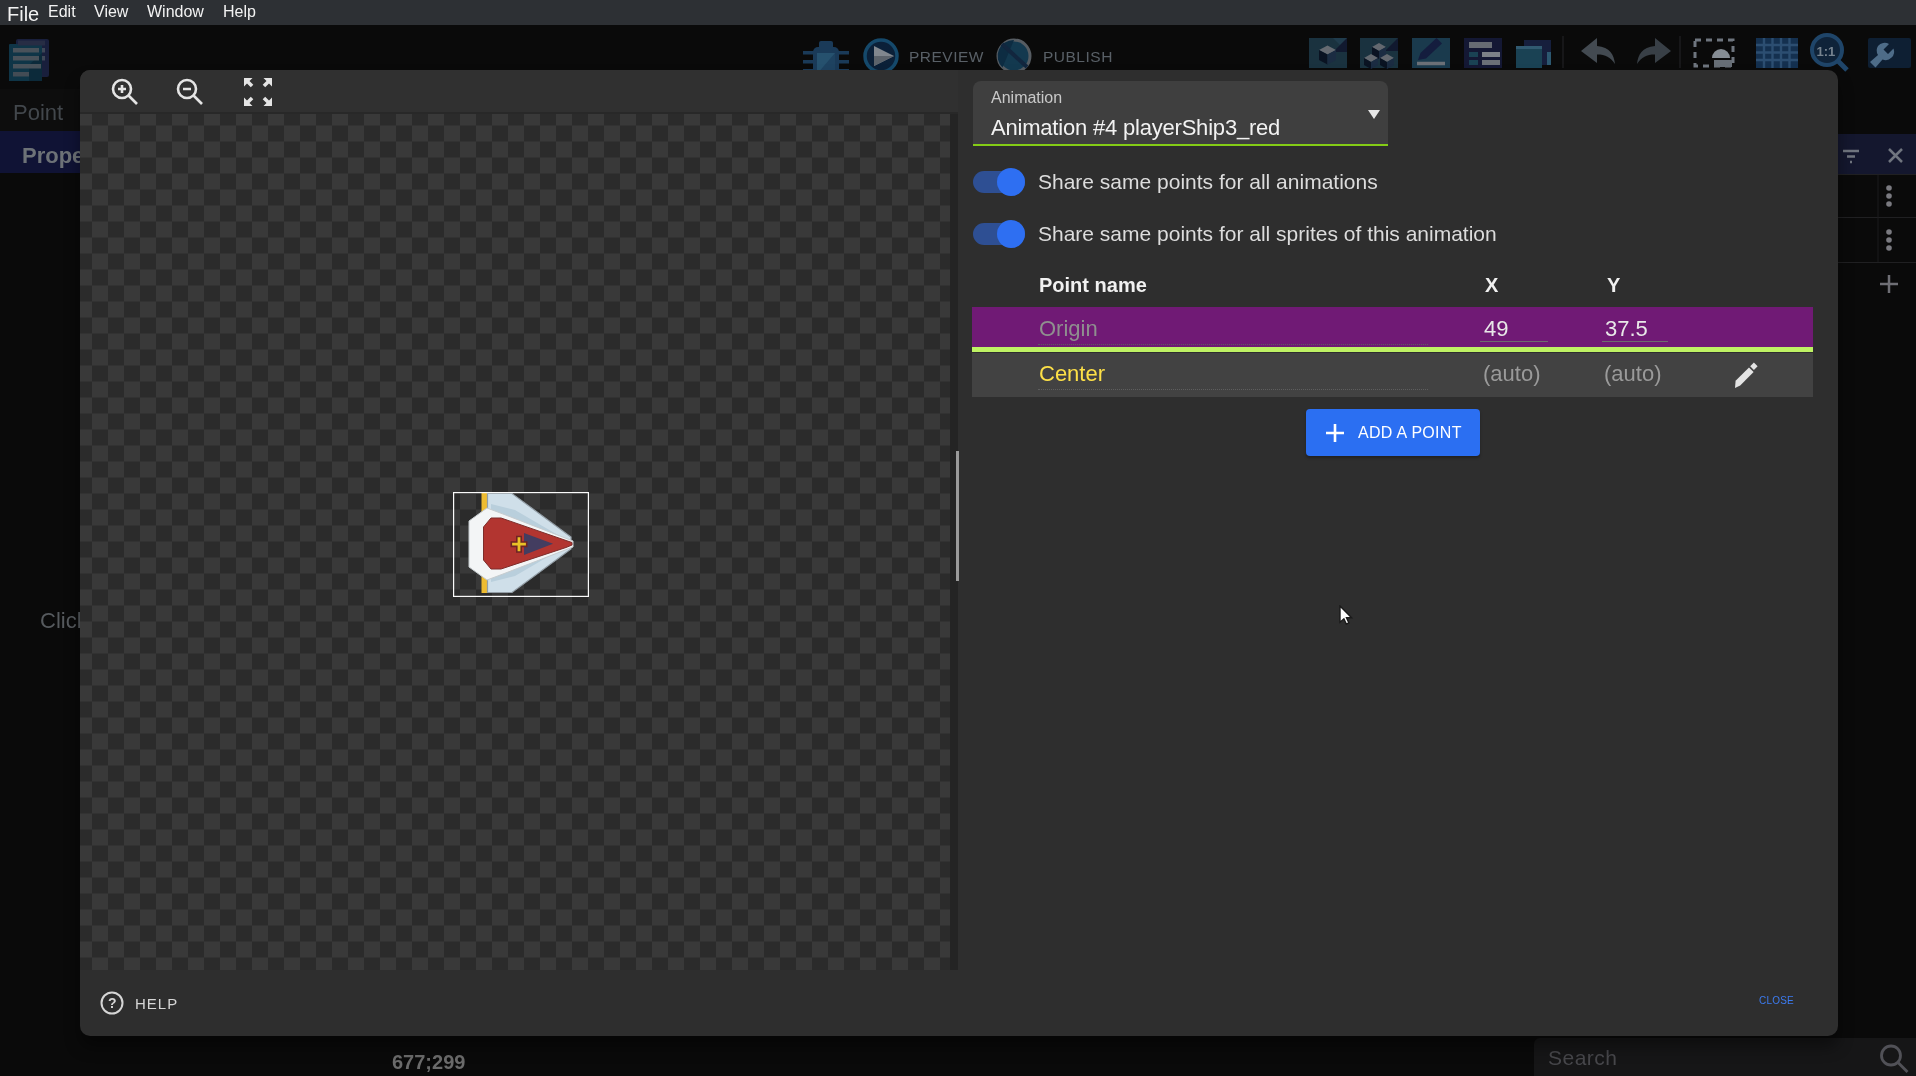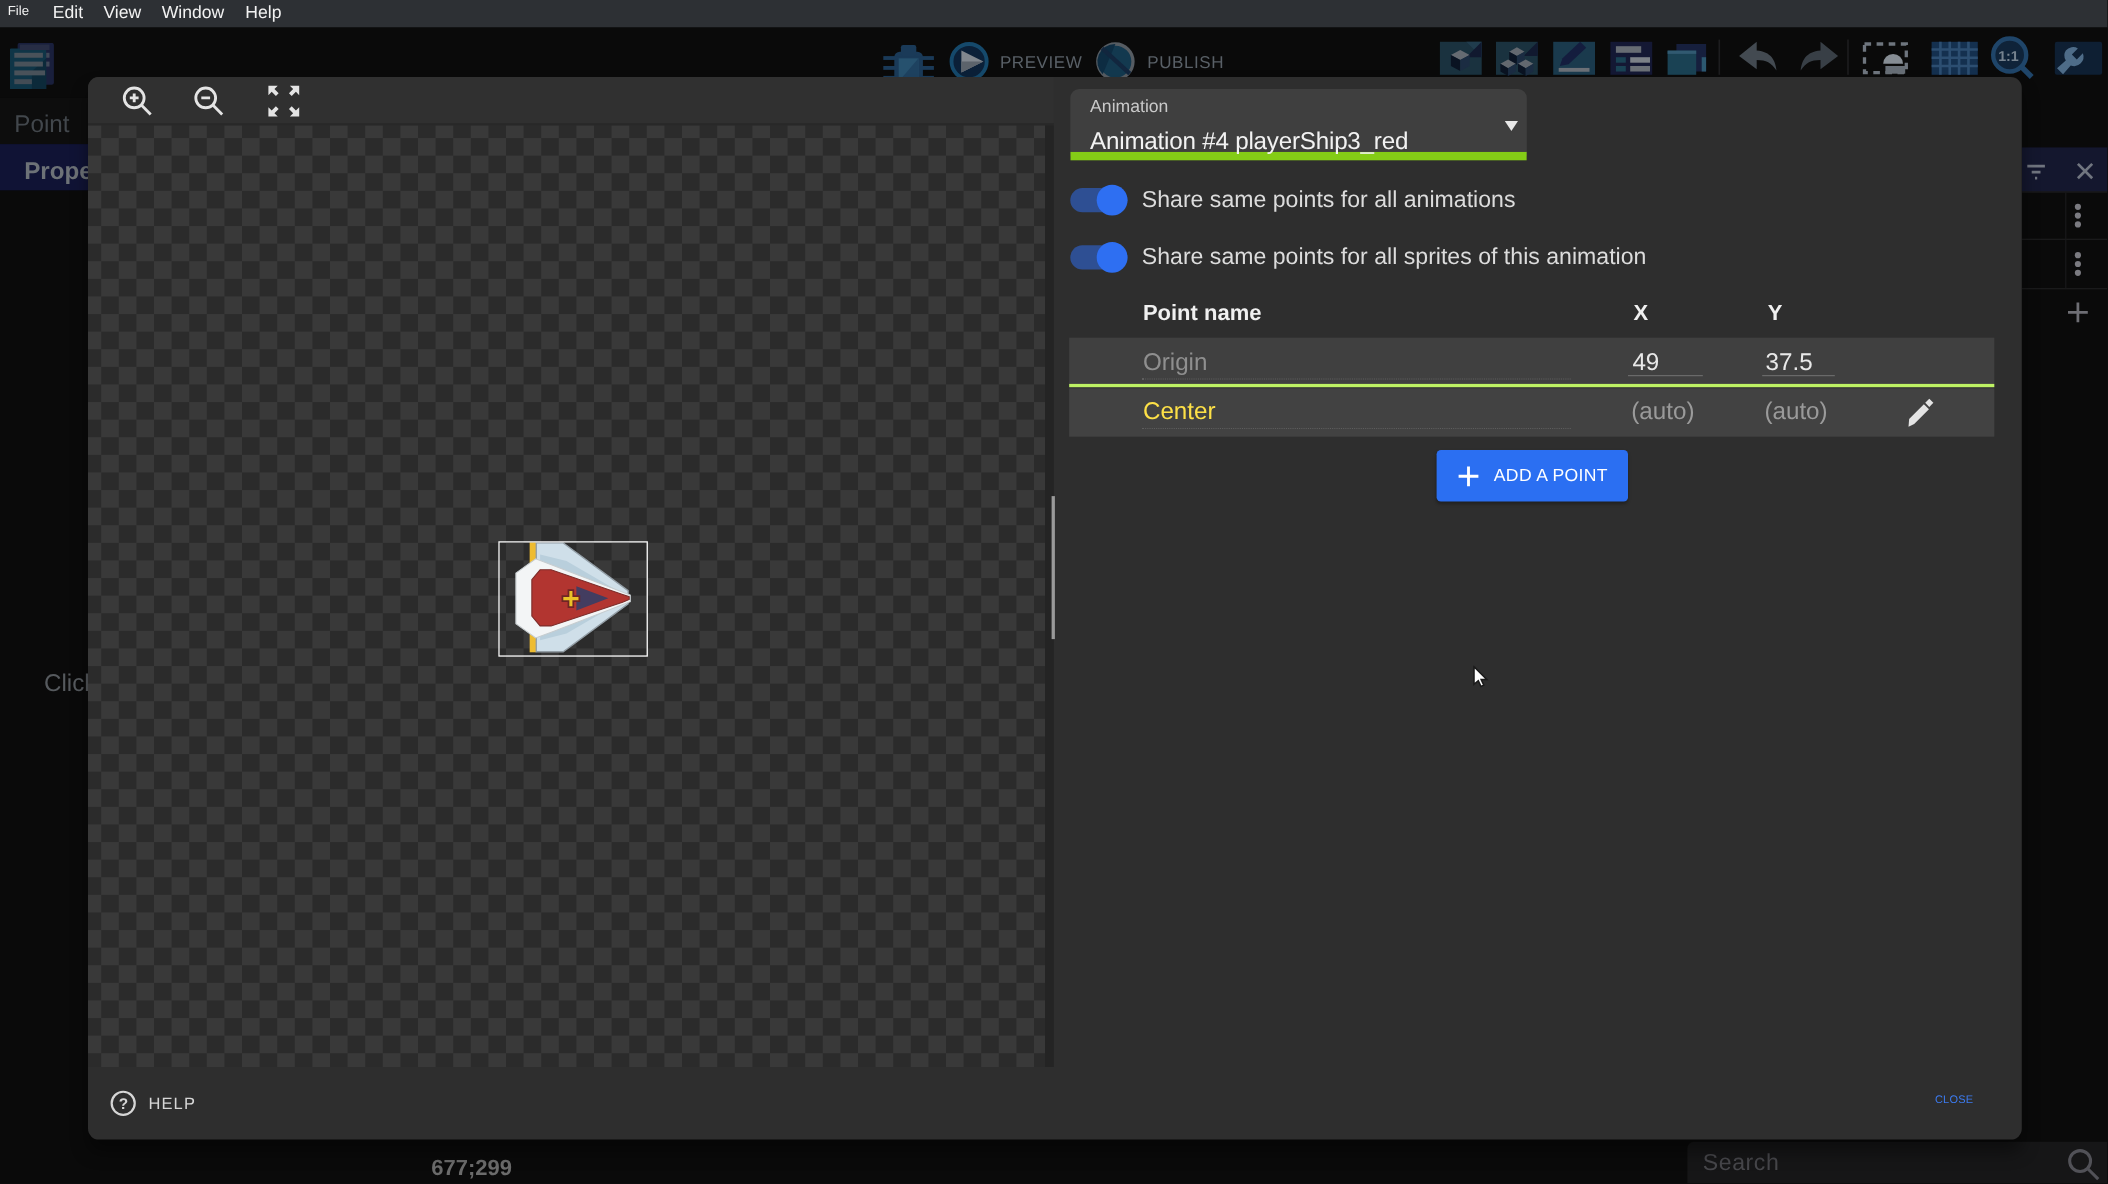--- a/index.html
+++ b/index.html
@@ -6,21 +6,21 @@
   html,body { width:1916px; height:1076px; background:#0a0a0a; overflow:hidden;
     font-family:"Liberation Sans", sans-serif; }
   #root { position:relative; width:1916px; height:1076px; overflow:hidden; }
   .abs { position:absolute; }
 </style>
 </head>
 <body>
 <div id="root">
 
   <div class="abs" id="menubar" style="left:0;top:0;width:1916px;height:25px;background:#2d3034;">
-    <span class="abs" style="left:7px;top:3px;color:#f2f2f2;font-size:12px;">File</span>
+    <span class="abs" style="left:7px;top:3px;color:#f2f2f2;font-size:20px;">File</span>
     <span class="abs" style="left:48px;top:3px;color:#f2f2f2;font-size:16px;">Edit</span>
     <span class="abs" style="left:94px;top:3px;color:#f2f2f2;font-size:16px;">View</span>
     <span class="abs" style="left:147px;top:3px;color:#f2f2f2;font-size:16px;">Window</span>
     <span class="abs" style="left:223px;top:3px;color:#f2f2f2;font-size:16px;">Help</span>
   </div>
 
   <div class="abs" id="behind" style="left:0;top:25px;width:1916px;height:1051px;background:#0a0a0a;">
 
     <svg class="abs" style="left:9px;top:14px;" width="40" height="42" viewBox="0 0 40 42">
       <rect x="7" y="0" width="33" height="38" rx="2" fill="#191f3c"></rect>
@@ -195,37 +195,37 @@
       </g>
       <path d="M38 12 L62 18 L110 46 L38 29 Z" fill="#b9cfdc"></path>
       <path d="M38 90 L62 84 L110 56 L38 73 Z" fill="#b9cfdc"></path>
       <path d="M16 29 L34 16 L50 22 L120 49 L120 55 L50 82 L34 88 L16 75 Z" fill="#f3f5f6" stroke="#c6cccf" stroke-width="1"></path>
       <path d="M30.5 35 L38 26 L48 26 L113 48.5 L119 50.5 L119 53 L113 55.5 L48 77 L38 77 L30.5 68 Z" fill="#b23530" stroke="#7d2d2a" stroke-width="1"></path>
       <path d="M71 41 L100 51.8 L71 63 Z" fill="#433d60"></path>
       <path d="M63.8 44.5 h4.4 v5.5 h5.5 v4.4 h-5.5 v5.6 h-4.4 v-5.6 h-5.5 v-4.4 h5.5 z" fill="#e9c227" stroke="#6e2524" stroke-width="1.6"></path>
       <rect x="0.5" y="0.5" width="135" height="104" fill="none" stroke="#fbfbfb" stroke-width="1.4"></rect>
     </svg>
 
-    <div class="abs" style="left:893px;top:11px;width:415px;height:65px;background:#3f3f3f;border-radius:8px 8px 0 0;border-bottom:8px solid #84cc16;">
+    <div class="abs" style="left:893px;top:11px;width:415px;height:65px;background:#3f3f3f;border-radius:8px 8px 0 0;border-bottom:2px solid #84cc16;">
       <span class="abs" style="left:18px;top:8px;font-size:16px;color:#c9c9c9;">Animation</span>
       <span class="abs" style="left:18px;top:34px;font-size:22px;letter-spacing:-0.2px;color:#f2f2f2;">Animation #4 playerShip3_red</span>
       <div class="abs" style="right:8px;top:29px;width:0;height:0;border-left:6px solid transparent;border-right:6px solid transparent;border-top:9.5px solid #e8e8e8;"></div>
     </div>
 
     <div class="abs" style="left:893px;top:101px;width:52px;height:22px;border-radius:11px;background:#2e4f93;"></div>
     <div class="abs" style="left:917px;top:98px;width:28px;height:28px;border-radius:50%;background:#2e6ff2;"></div>
     <span class="abs" style="left:958px;top:100px;font-size:21px;color:#dcdcdc;">Share same points for all animations</span>
     <div class="abs" style="left:893px;top:153px;width:52px;height:22px;border-radius:11px;background:#2e4f93;"></div>
     <div class="abs" style="left:917px;top:150px;width:28px;height:28px;border-radius:50%;background:#2e6ff2;"></div>
     <span class="abs" style="left:958px;top:152px;font-size:21px;color:#dcdcdc;">Share same points for all sprites of this animation</span>
 
     <span class="abs" style="left:959px;top:204px;font-size:20px;font-weight:bold;color:#f0f0f0;">Point name</span>
     <span class="abs" style="left:1405px;top:204px;font-size:20px;font-weight:bold;color:#f0f0f0;">X</span>
     <span class="abs" style="left:1527px;top:204px;font-size:20px;font-weight:bold;color:#f0f0f0;">Y</span>
-    <div class="abs" style="left:892px;top:237px;width:841px;height:45px;background:#404040;border-bottom:3px solid #bef264;">
+    <div class="abs" style="left:892px;top:237px;width:841px;height:45px;background:#701a75;border-bottom:5px solid #bef264;">
       <span class="abs" style="left:67px;top:9px;font-size:22px;color:#8f8f8f;">Origin</span>
       <div class="abs" style="left:66px;top:37px;width:390px;border-bottom:1px dotted #5e5e5e;"></div>
       <span class="abs" style="left:512px;top:9px;font-size:22px;color:#e8e8e8;">49</span>
       <div class="abs" style="left:508px;top:34px;width:68px;border-bottom:1px solid #6e6e6e;"></div>
       <span class="abs" style="left:633px;top:9px;font-size:22px;color:#e8e8e8;">37.5</span>
       <div class="abs" style="left:630px;top:34px;width:66px;border-bottom:1px solid #6e6e6e;"></div>
     </div>
     <div class="abs" style="left:892px;top:283px;width:841px;height:44px;background:#424242;">
       <span class="abs" style="left:67px;top:8px;font-size:22px;color:#fde047;">Center</span>
       <div class="abs" style="left:66px;top:36px;width:390px;border-bottom:1px dotted #5e5e5e;"></div>

